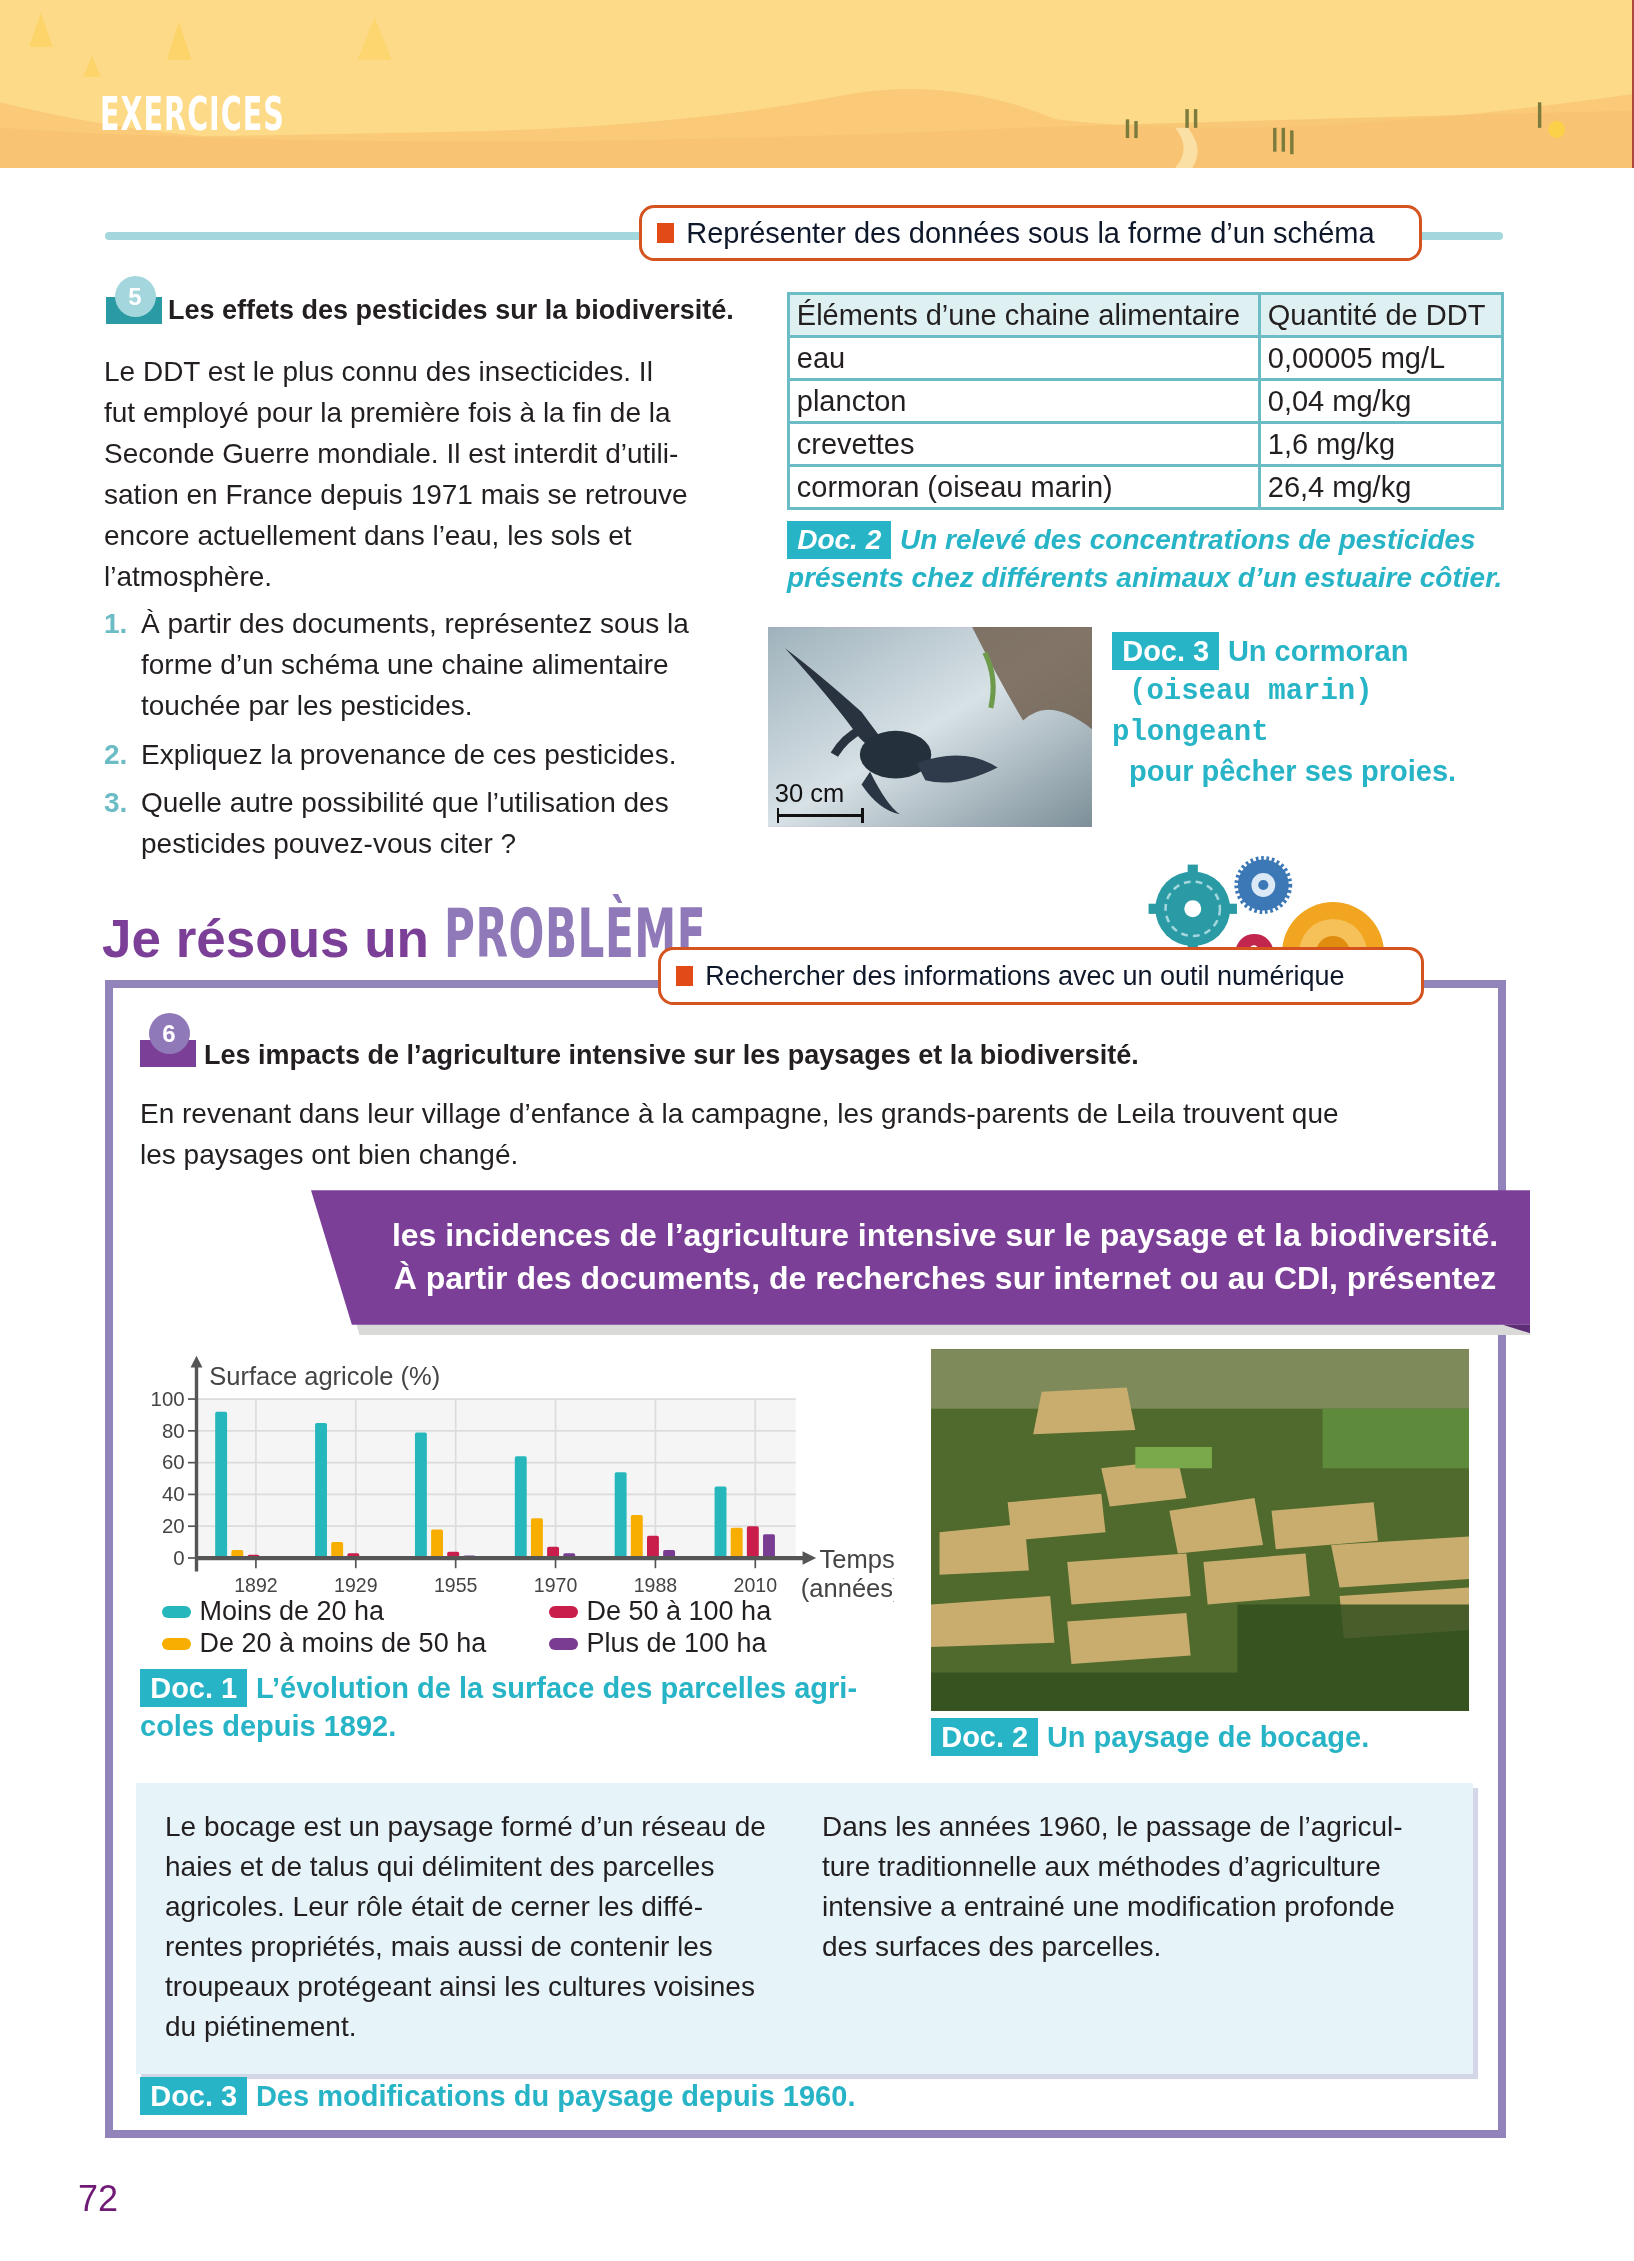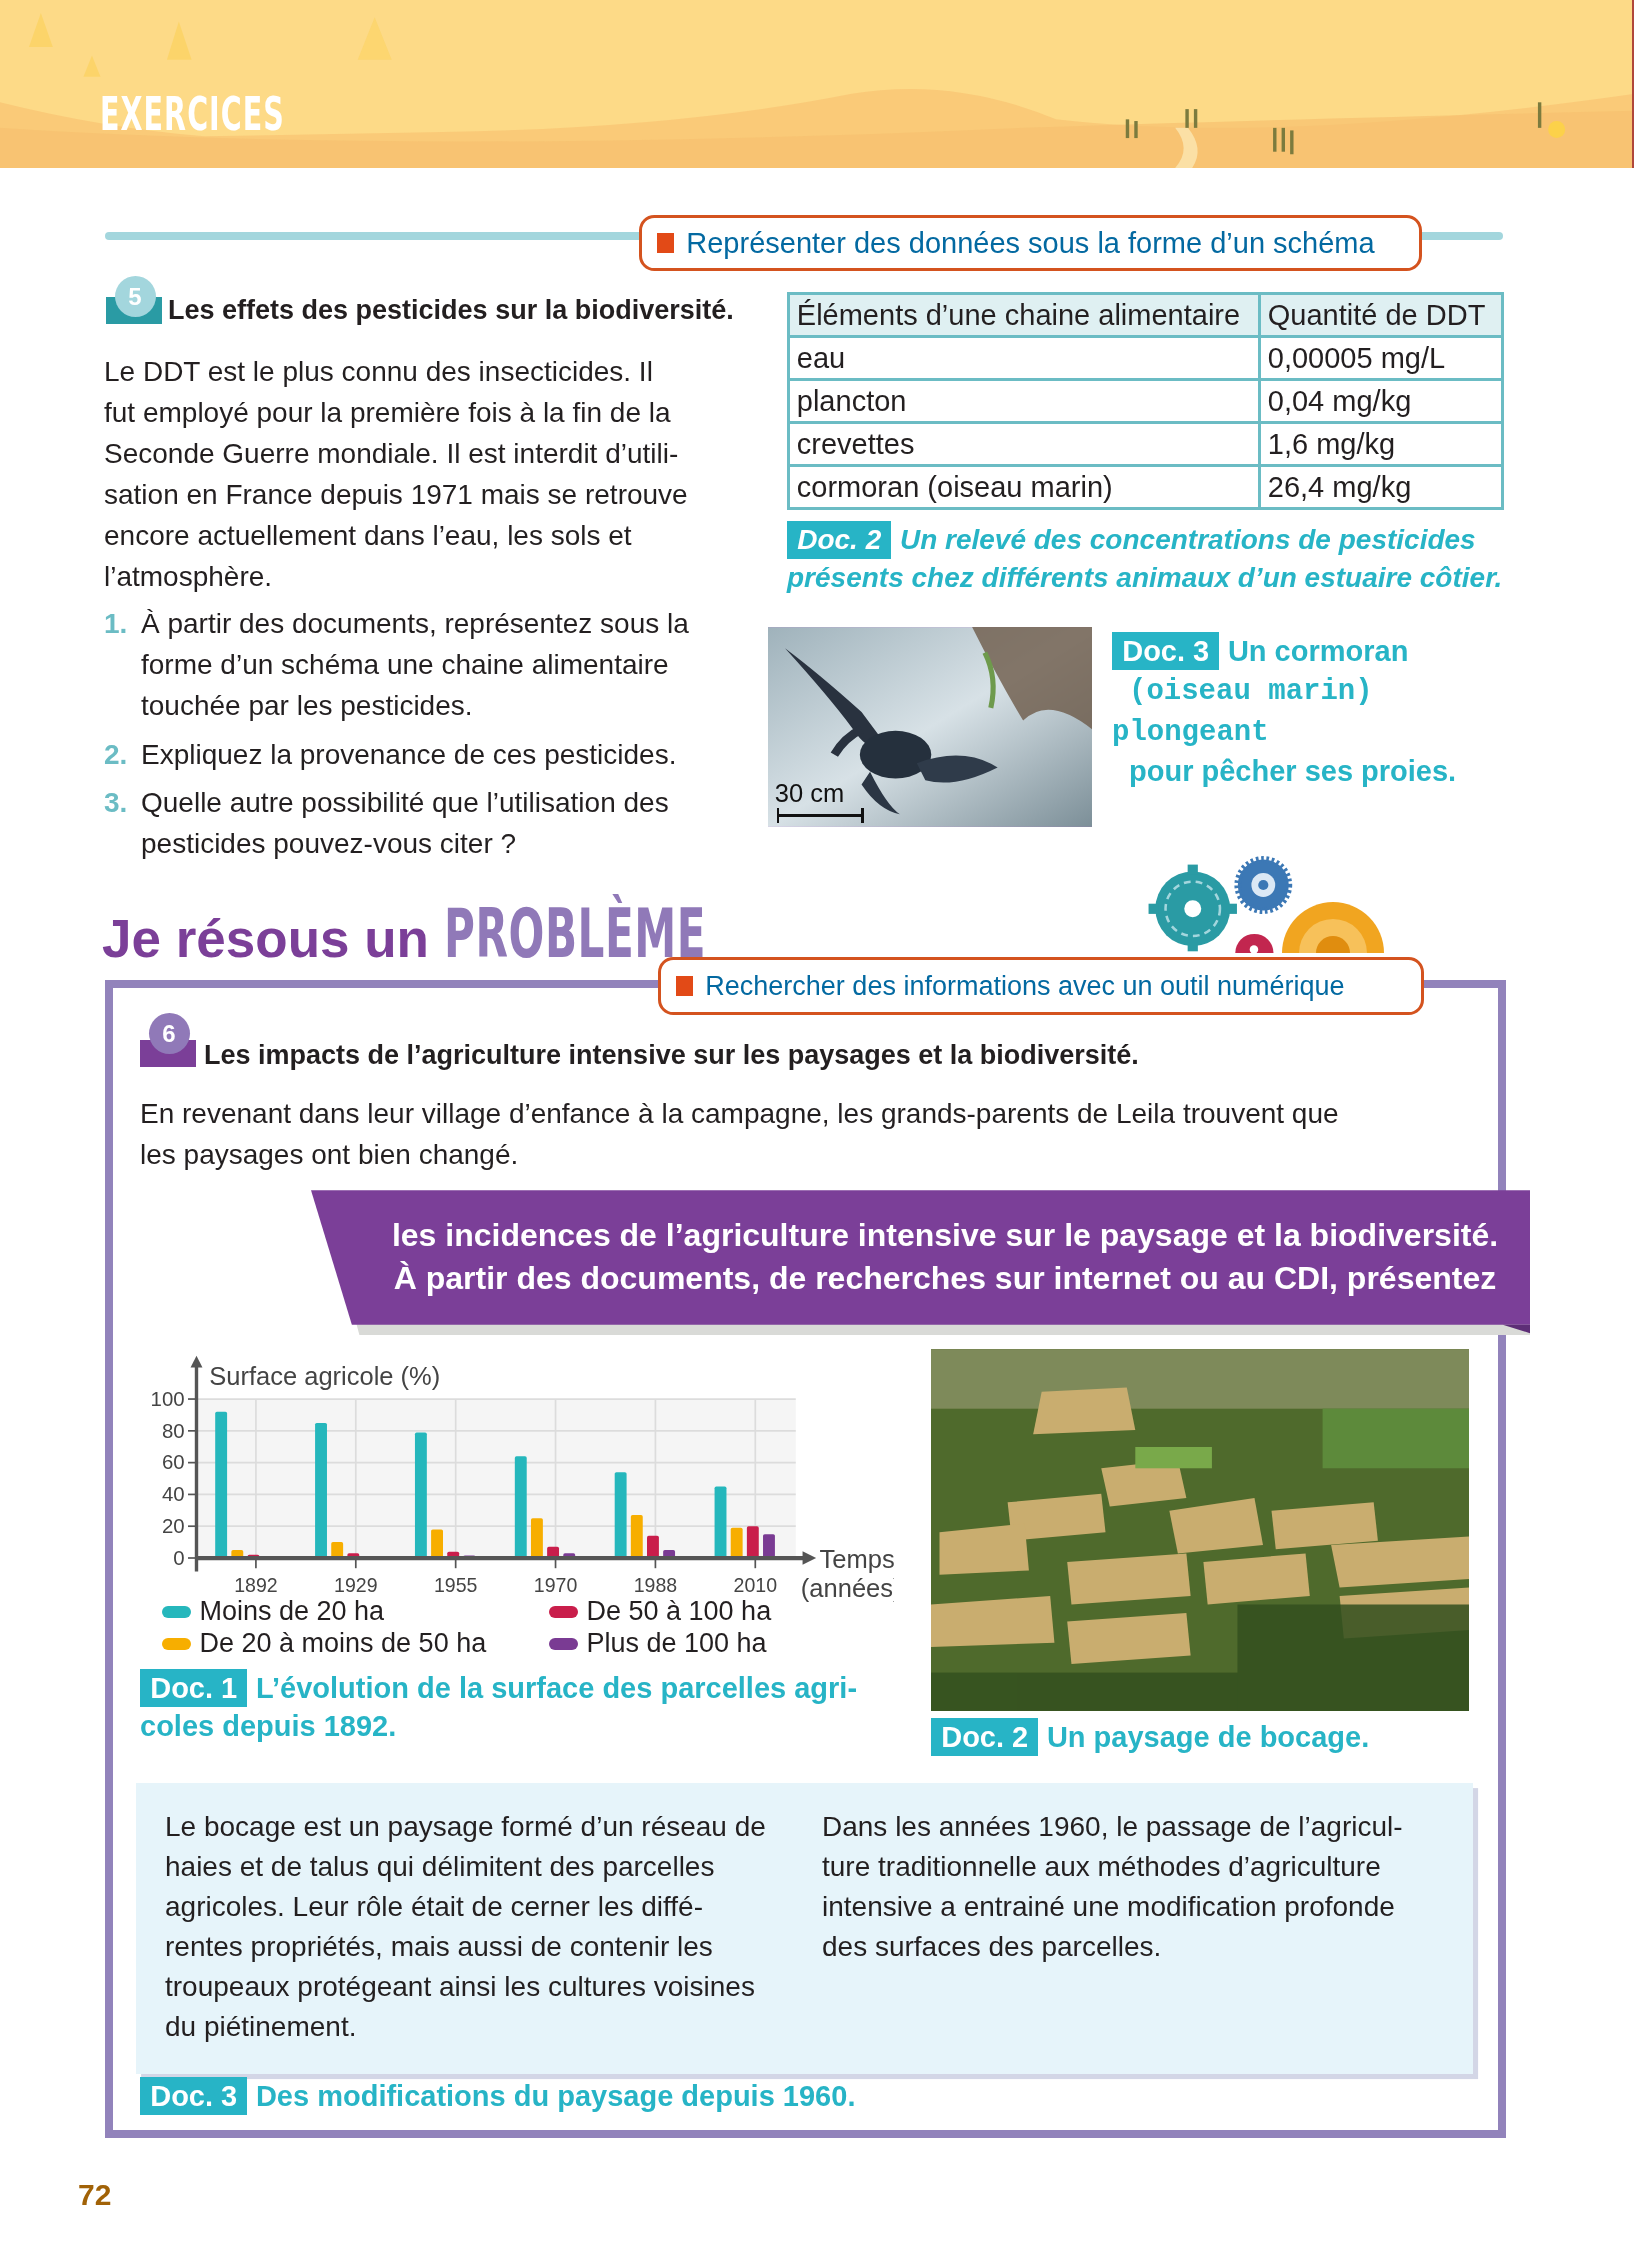--- a/index.html
+++ b/index.html
@@ -7,21 +7,21 @@
   body { position: relative; font-family: "Liberation Sans", "DejaVu Sans", sans-serif; color: #231f20; }
 
   
   .header-band { position: absolute; left: 0; top: 0; width: 1635px; height: 168px; background: #fdda87; overflow: hidden; }
   .header-band svg { position: absolute; left: 0; top: 0; }
   .header-title { position: absolute; left: 100px; top: 87px; font-family: "DejaVu Sans", sans-serif; font-weight: bold; font-size: 46px; letter-spacing: 1.7px; color: #ffffff; transform: scaleX(0.62); transform-origin: left top; }
   .header-right-edge { position: absolute; right: 0; top: 0; width: 3.4px; height: 168px; background: #b0473b; }
 
   
   .skill-line { position: absolute; height: 7.7px; border-radius: 4.3px; background: #a3d6dd; }
-  .skill-pill { position: absolute; background: #fff; border: 3.4px solid #d4531f; border-radius: 15.3px; display: flex; align-items: center; padding: 0 15.3px; font-size: 29px; color: #0369a1; white-space: nowrap; margin-top: 10px; }
+  .skill-pill { position: absolute; background: #fff; border: 3.4px solid #d4531f; border-radius: 15.3px; display: flex; align-items: center; padding: 0 15.3px; font-size: 29px; color: #0f172a; white-space: nowrap; }
   .skill-pill .sq { display: inline-block; width: 17px; height: 20.4px; background: #e24a17; margin-right: 12px; flex: none; }
 
   
   .ex-badge { position: absolute; }
   .ex-badge .rect { position: absolute; left: 0; bottom: 0; width: 56px; height: 27px; }
   .ex-badge .circle { position: absolute; left: 6.8px; top: 0; width: 41px; height: 41px; border-radius: 50%; color: #fff; font-weight: bold; font-size: 24px; text-align: center; line-height: 41px; }
 
   .ex-title { position: absolute; font-weight: bold; font-size: 27px; color: #231f20; white-space: nowrap; }
 
   .body-text { position: absolute; font-size: 28px; line-height: 41px; color: #231f20; }
@@ -63,21 +63,21 @@
   .legend-item { position: absolute; display: flex; align-items: center; white-space: nowrap; }
   .legend-swatch { width: 29px; height: 12px; border-radius: 6px; margin-right: 8.5px; }
 
   
   .photo-bocage { position: absolute; left: 931px; top: 1349px; width: 538px; height: 362px; overflow: hidden; background: #6b7a3c; }
 
   
   .doc3-box { position: absolute; left: 136px; top: 1783px; width: 1337px; height: 291px; background: #e6f4fa; box-shadow: 5.1px 5.1px 0 #d3d6e6; }
   .doc3-col { position: absolute; top: 24px; font-size: 28px; line-height: 40px; color: #231f20; text-align: justify; }
 
-  .page-number { position: absolute; left: 78px; top: 2178px; font-weight: bold; font-size: 30px; color: #a16207; }
+  .page-number { position: absolute; left: 78px; top: 2178px; font-weight: normal; font-size: 36px; color: #701a75; }
 </style>
 </head>
 <body>
 
 <div class="header-band">
   <svg width="1635" height="168" viewBox="0 0 1920 197">
     <path d="M0,120 Q120,150 240,160 L520,155 Q800,150 1000,110 Q1120,90 1240,140 Q1500,170 1920,110 L1920,197 L0,197 Z" fill="#f9c877" opacity="0.9"></path>
     <path d="M0,150 Q300,170 700,165 Q1000,160 1200,150 Q1500,140 1920,130 L1920,197 L0,197 Z" fill="#f6c16f" opacity="0.7"></path>
     <path d="M1380,150 Q1400,175 1380,197 L1400,197 Q1415,175 1395,150 Z" fill="#fbe0a5"></path>
     <polygon points="48,15 62,55 34,55" fill="#fcd46a"></polygon>

